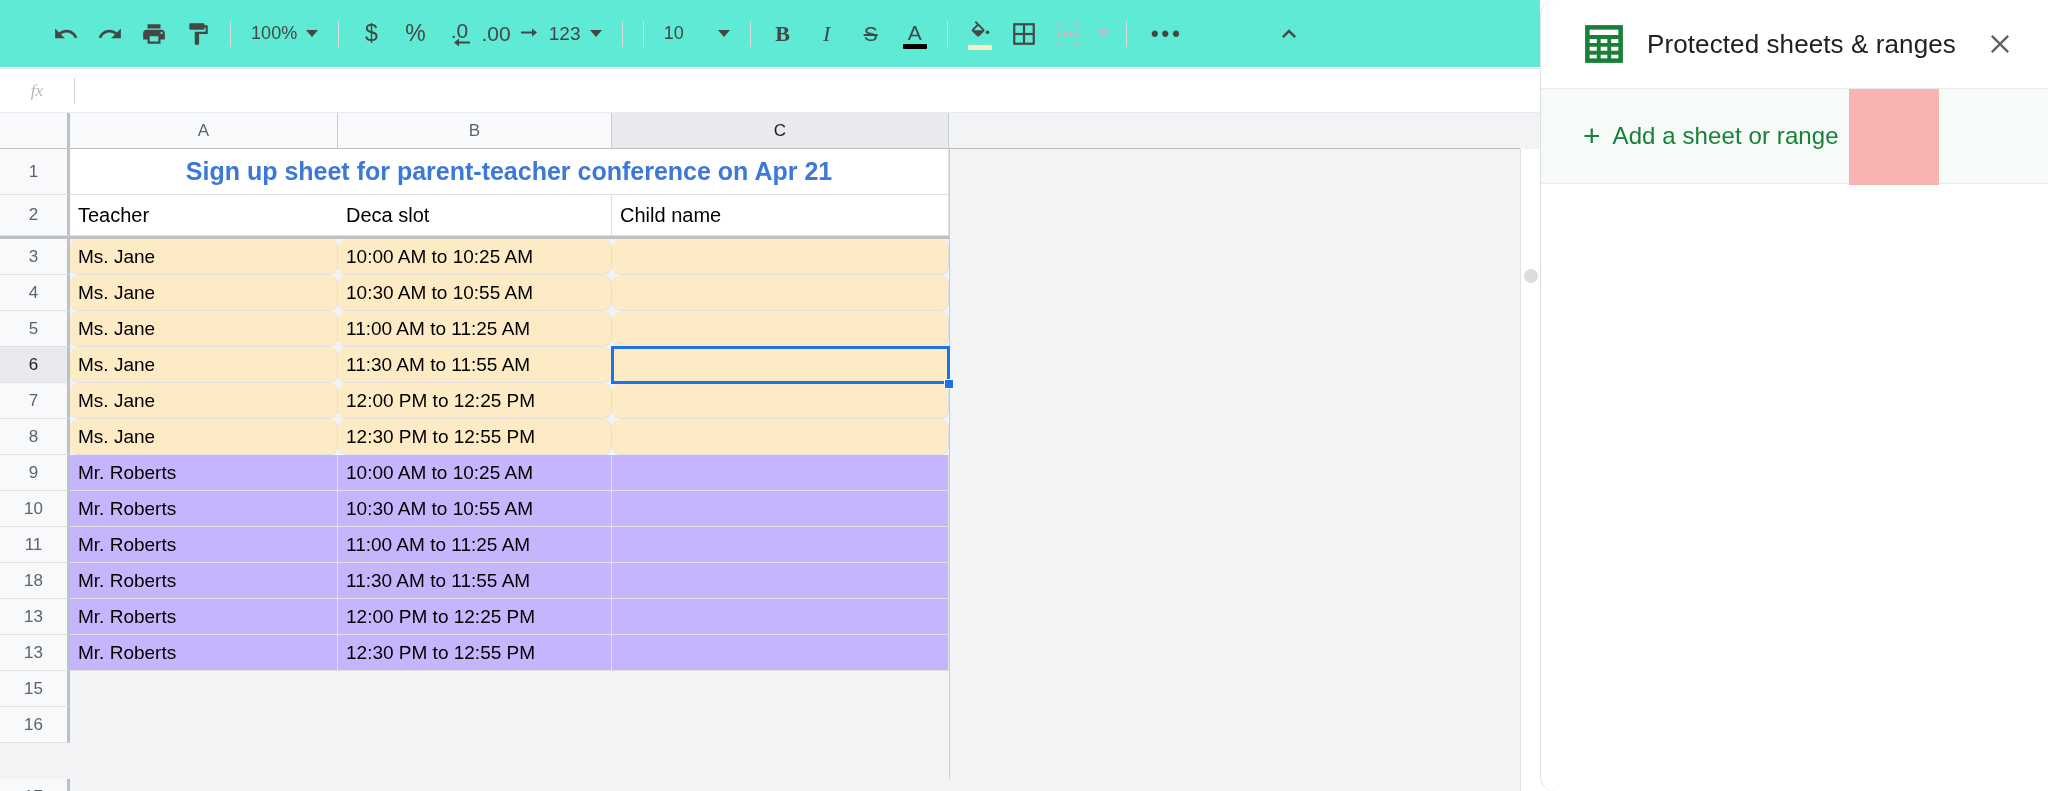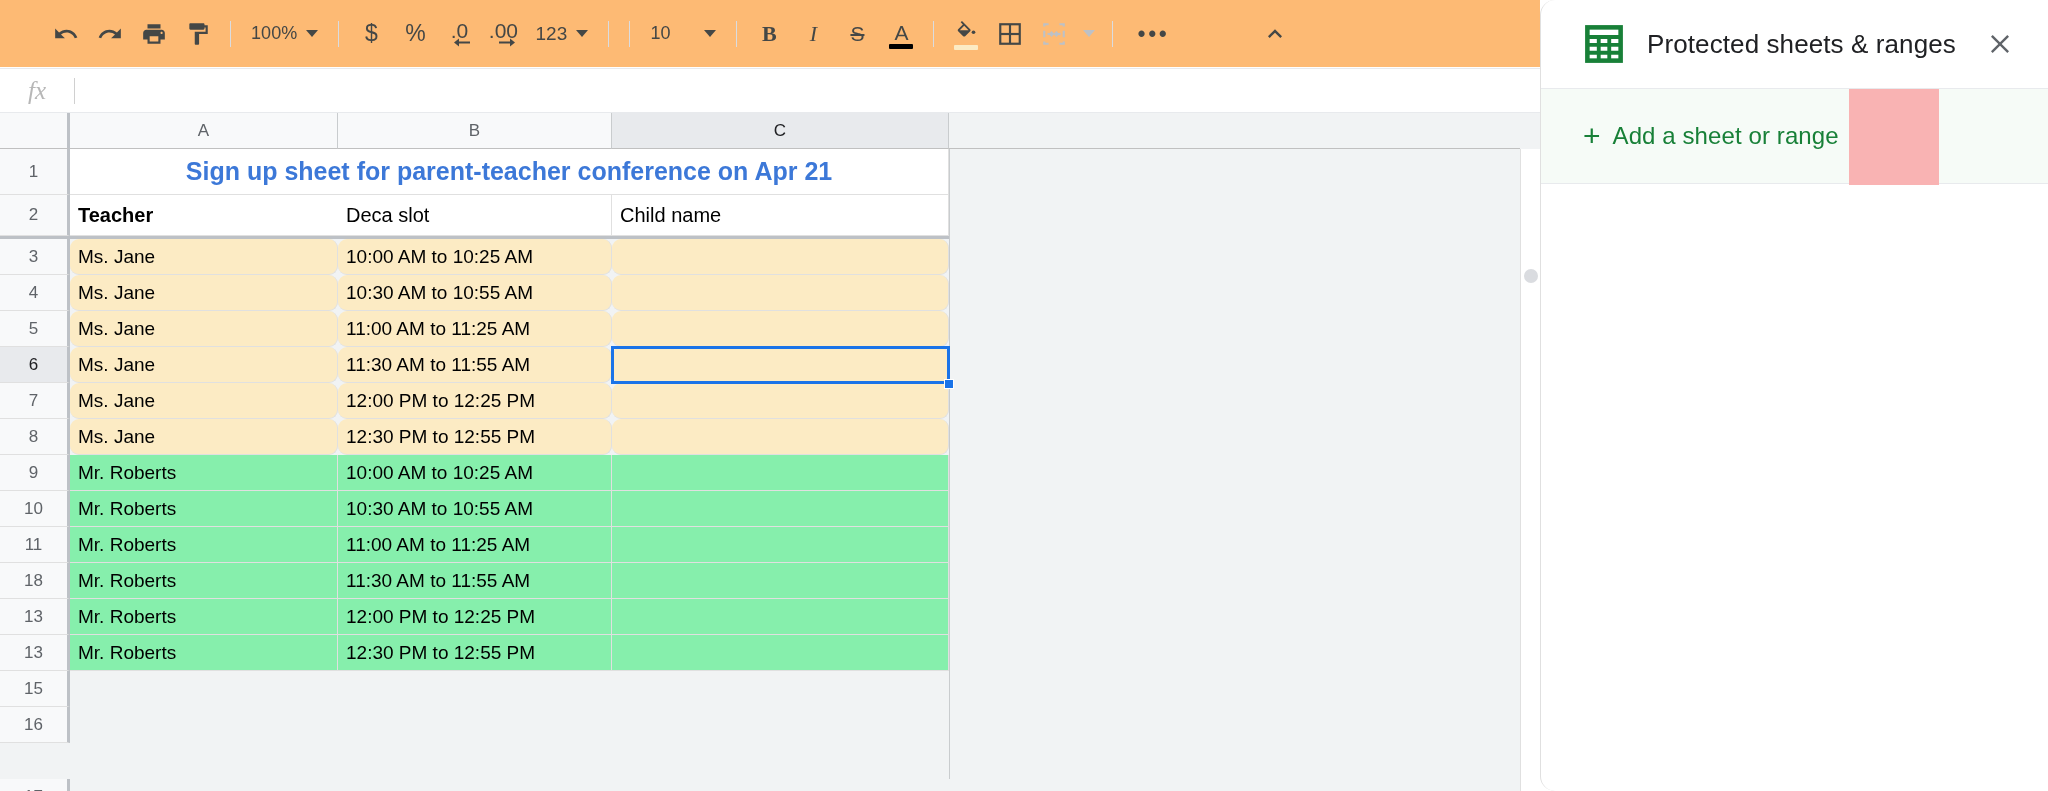--- a/index.html
+++ b/index.html
@@ -11,21 +11,21 @@
     font-family: "Liberation Sans", sans-serif;
     -webkit-font-smoothing: antialiased;
   }
 
   #app { position: relative; width: 2048px; height: 791px; }
 
   
   .toolbar {
     position: absolute; left: 0; top: 0;
     width: 1540px; height: 68px;
-    background: #fdba74;
+    background: #5eead4;
     display: flex; align-items: center;
     padding-left: 44px;
     border-bottom: 1px solid #ffffff;
   }
   .tb-btn {
     height: 44px; min-width: 44px;
     display: flex; align-items: center; justify-content: center;
     border-radius: 4px; cursor: pointer;
     color: #444746;
     user-select: none;
@@ -69,21 +69,21 @@
   .fxbar {
     position: absolute; left: 0; top: 68px;
     width: 1540px; height: 45px;
     background: #fff;
     border-top: 1px solid #e8eaed;
     border-bottom: 1px solid #e8eaed;
     display: flex; align-items: center;
   }
   .fx-icon {
     width: 74px; text-align: center;
-    font-style: italic; font-size: 25px; color: #b7b7b7;
+    font-style: italic; font-size: 17px; color: #b7b7b7;
     font-family: "Liberation Serif", serif;
     user-select: none;
   }
   .fx-divider { width: 1px; height: 26px; background: #d0d0d0; }
   .fx-input {
     flex: 1; height: 100%; border: none; outline: none;
     font-size: 17px; color: #202124; padding-left: 10px;
     background: transparent;
     font-family: "Liberation Sans", sans-serif;
   }
@@ -134,21 +134,21 @@
     overflow: hidden; white-space: nowrap;
     background: #ffffff;
     font-family: "Liberation Sans", sans-serif;
   }
   .cell.title {
     justify-content: center;
     color: #3c78d8; font-weight: 700; font-size: 25px;
   }
   .cell.hdr { font-weight: 400; font-size: 20px; }
   .cell.jane    { background: #fcebc4; border-radius: 9px; }
-  .cell.roberts { background: #86efac; }
+  .cell.roberts { background: #c4b5fd; }
   .cell.blank   { background: #f1f3f4; border-right-color: #f1f3f4; border-bottom-color: #f1f3f4; }
 
   .freeze-line {
     position: absolute; left: 0; height: 3px;
     background: #bdc1c6; z-index: 6;
   }
   .selbox {
     position: absolute; z-index: 9;
     border: 3px solid #1a73e8; pointer-events: none;
   }
@@ -266,21 +266,21 @@
     </div>
     <div class="tb-btn">
       <span class="tb-sym">%</span>
     </div>
     <div class="tb-btn" style="flex-direction:column;gap:0;">
       <span class="tb-sym" style="font-size:21px;">.0</span>
       <svg width="20" height="9" viewBox="0 0 20 9" fill="currentColor" style="margin-top:-3px;margin-left:6px;">
         <path d="M7 0.5 L2 4.5 L7 8.5 V5.4 H18 V3.6 H7 Z"></path>
       </svg>
     </div>
-    <div class="tb-btn" style="flex-direction:column;gap:0;">
+    <div class="tb-btn" style="flex-direction:row;gap:0;">
       <span class="tb-sym" style="font-size:21px;">.00</span>
       <svg width="20" height="9" viewBox="0 0 20 9" fill="currentColor" style="margin-top:-3px;margin-left:8px;">
         <path d="M13 0.5 L18 4.5 L13 8.5 V5.4 H2 V3.6 H13 Z"></path>
       </svg>
     </div>
 
     <div class="dropwrap">
       <span class="tb-txt" style="font-size:19px;">123</span>
       <span class="caret"></span>
     </div>
@@ -424,21 +424,21 @@
         </div>
         <div class="rowhead" style="top: 594px; height: 36px;">
           <span>16</span>
         </div>
         <div class="rowhead" style="top: 666px; height: 36px;">
           <span>17</span>
         </div>
       </div>
     <div id="cells">
         <div class="cell title" style="left: 70px; top: 36px; width: 879px; height: 46px; color: rgb(60, 120, 216);">Sign up sheet for parent-teacher conference on Apr 21</div>
-        <div class="cell hdr" style="left: 70px; top: 82px; width: 284px; height: 41px; font-weight: bold;">Teacher</div>
+        <div class="cell hdr" style="left: 70px; top: 82px; width: 284px; height: 41px;">Teacher</div>
         <div class="cell hdr" style="left: 338px; top: 82px; width: 274px; height: 41px;">Deca slot</div>
         <div class="cell hdr" style="left: 612px; top: 82px; width: 337px; height: 41px;">Child name</div>
         <div class="cell jane" style="left: 70px; top: 126px; width: 268px; height: 36px;">Ms. Jane</div>
         <div class="cell jane" style="left: 338px; top: 126px; width: 274px; height: 36px;">10:00 AM to 10:25 AM</div>
         <div class="cell jane" style="left: 612px; top: 126px; width: 337px; height: 36px;"></div>
         <div class="cell jane" style="left: 70px; top: 162px; width: 268px; height: 36px;">Ms. Jane</div>
         <div class="cell jane" style="left: 338px; top: 162px; width: 274px; height: 36px;">10:30 AM to 10:55 AM</div>
         <div class="cell jane" style="left: 612px; top: 162px; width: 337px; height: 36px;"></div>
         <div class="cell jane" style="left: 70px; top: 198px; width: 268px; height: 36px;">Ms. Jane</div>
         <div class="cell jane" style="left: 338px; top: 198px; width: 274px; height: 36px;">11:00 AM to 11:25 AM</div>

